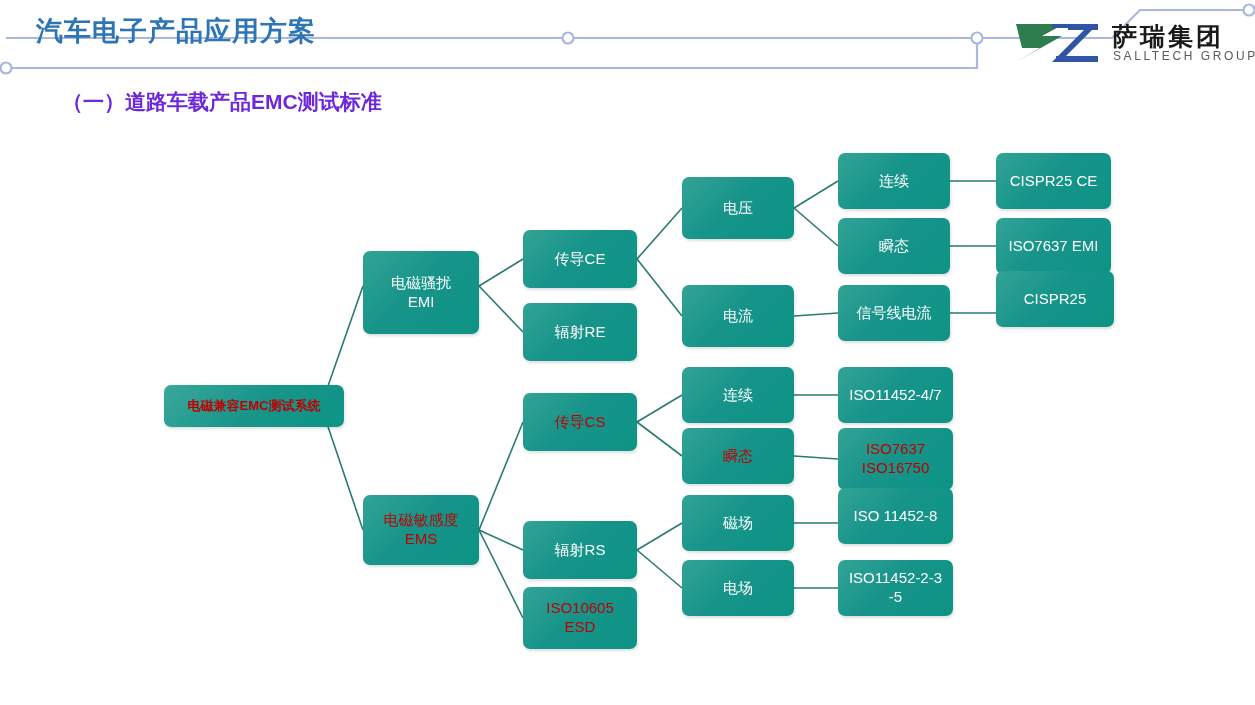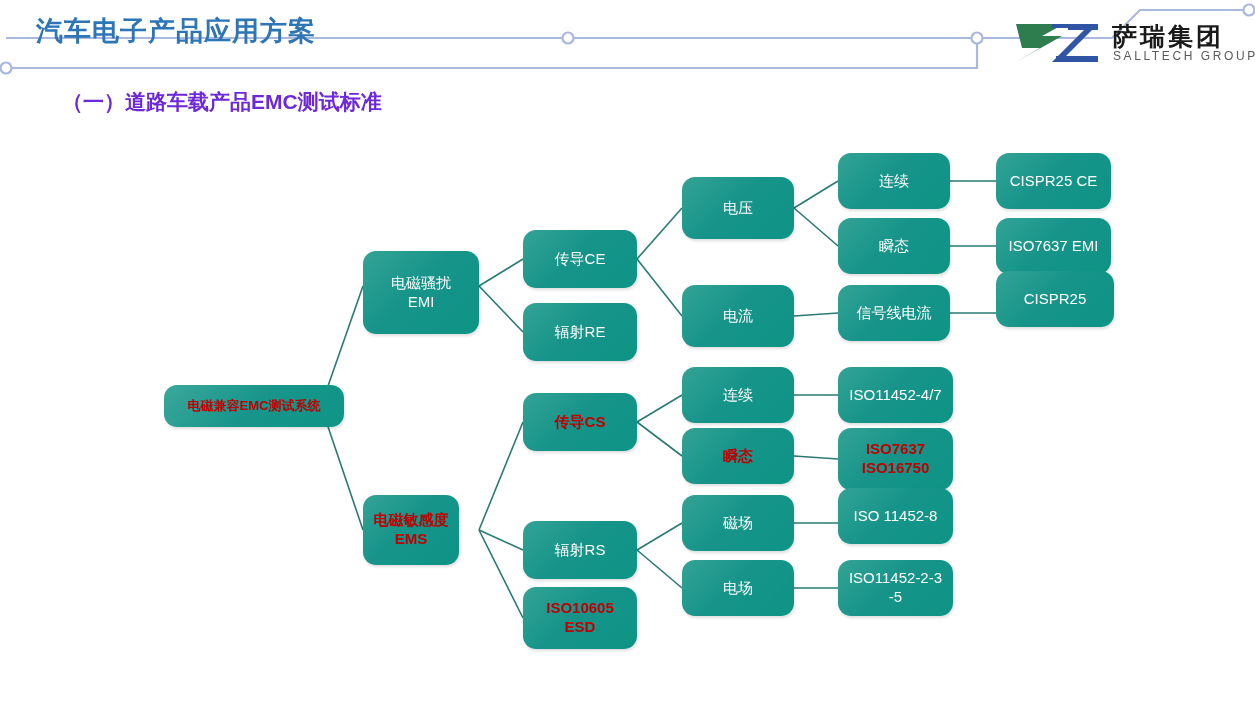--- a/index.html
+++ b/index.html
@@ -88,36 +88,36 @@
     height: 560px;
   }
   #edges {
     position: absolute;
     left: 0; top: 0;
     width: 1255px; height: 560px;
   }
   .node {
     position: absolute;
     box-sizing: border-box;
-    border-radius: 13px;
+    border-radius: 7px;
     background: linear-gradient(135deg, #33a395 0%, #17948a 45%, #0d9485 100%);
     box-shadow: 1px 2px 3px rgba(0,0,0,0.13);
     display: flex;
     flex-direction: column;
     align-items: center;
     justify-content: center;
     text-align: left;
     line-height: 1.25;
     color: #ffffff;
     font-size: 15px;
     padding: 2px 12px;
     z-index: 2;
   }
   .node .ln { display: block; white-space: nowrap; }
-  .node.red { color: #C00000; font-weight: bold; }
+  .node.red { color: #C00000; font-weight: normal; }
   .node.root {
     font-size: 13px;
     font-weight: bold;
     color: #C00000;
     background: linear-gradient(135deg, #3aa89a 0%, #18958b 50%, #0e9586 100%);
   }
 </style>
 </head>
 <body>
 
@@ -172,21 +172,21 @@
         <line x1="794" y1="393" x2="838" y2="393" stroke="#2A7A73" stroke-width="1.6"></line>
         <line x1="794" y1="458" x2="838" y2="458" stroke="#2A7A73" stroke-width="1.6"></line>
       </svg>
   <div class="node root" style="left: 141px; top: 255px; width: 180px; height: 42px; margin-left: 23px;">
         <span class="ln">电磁兼容EMC测试系统</span>
       </div>
       <div class="node" style="left: 363px; top: 121px; width: 116px; height: 83px;">
         <span class="ln">电磁骚扰</span>
         <span class="ln">EMI</span>
       </div>
-      <div class="node red" style="left: 363px; top: 365px; width: 96px; height: 70px;">
+      <div class="node red" style="left: 363px; top: 365px; width: 116px; height: 70px;">
         <span class="ln">电磁敏感度</span>
         <span class="ln">EMS</span>
       </div>
       <div class="node" style="left: 523px; top: 100px; width: 114px; height: 58px;">
         <span class="ln">传导CE</span>
       </div>
       <div class="node" style="left: 523px; top: 173px; width: 114px; height: 58px;">
         <span class="ln">辐射RE</span>
       </div>
       <div class="node red" style="left: 523px; top: 263px; width: 114px; height: 58px;">

